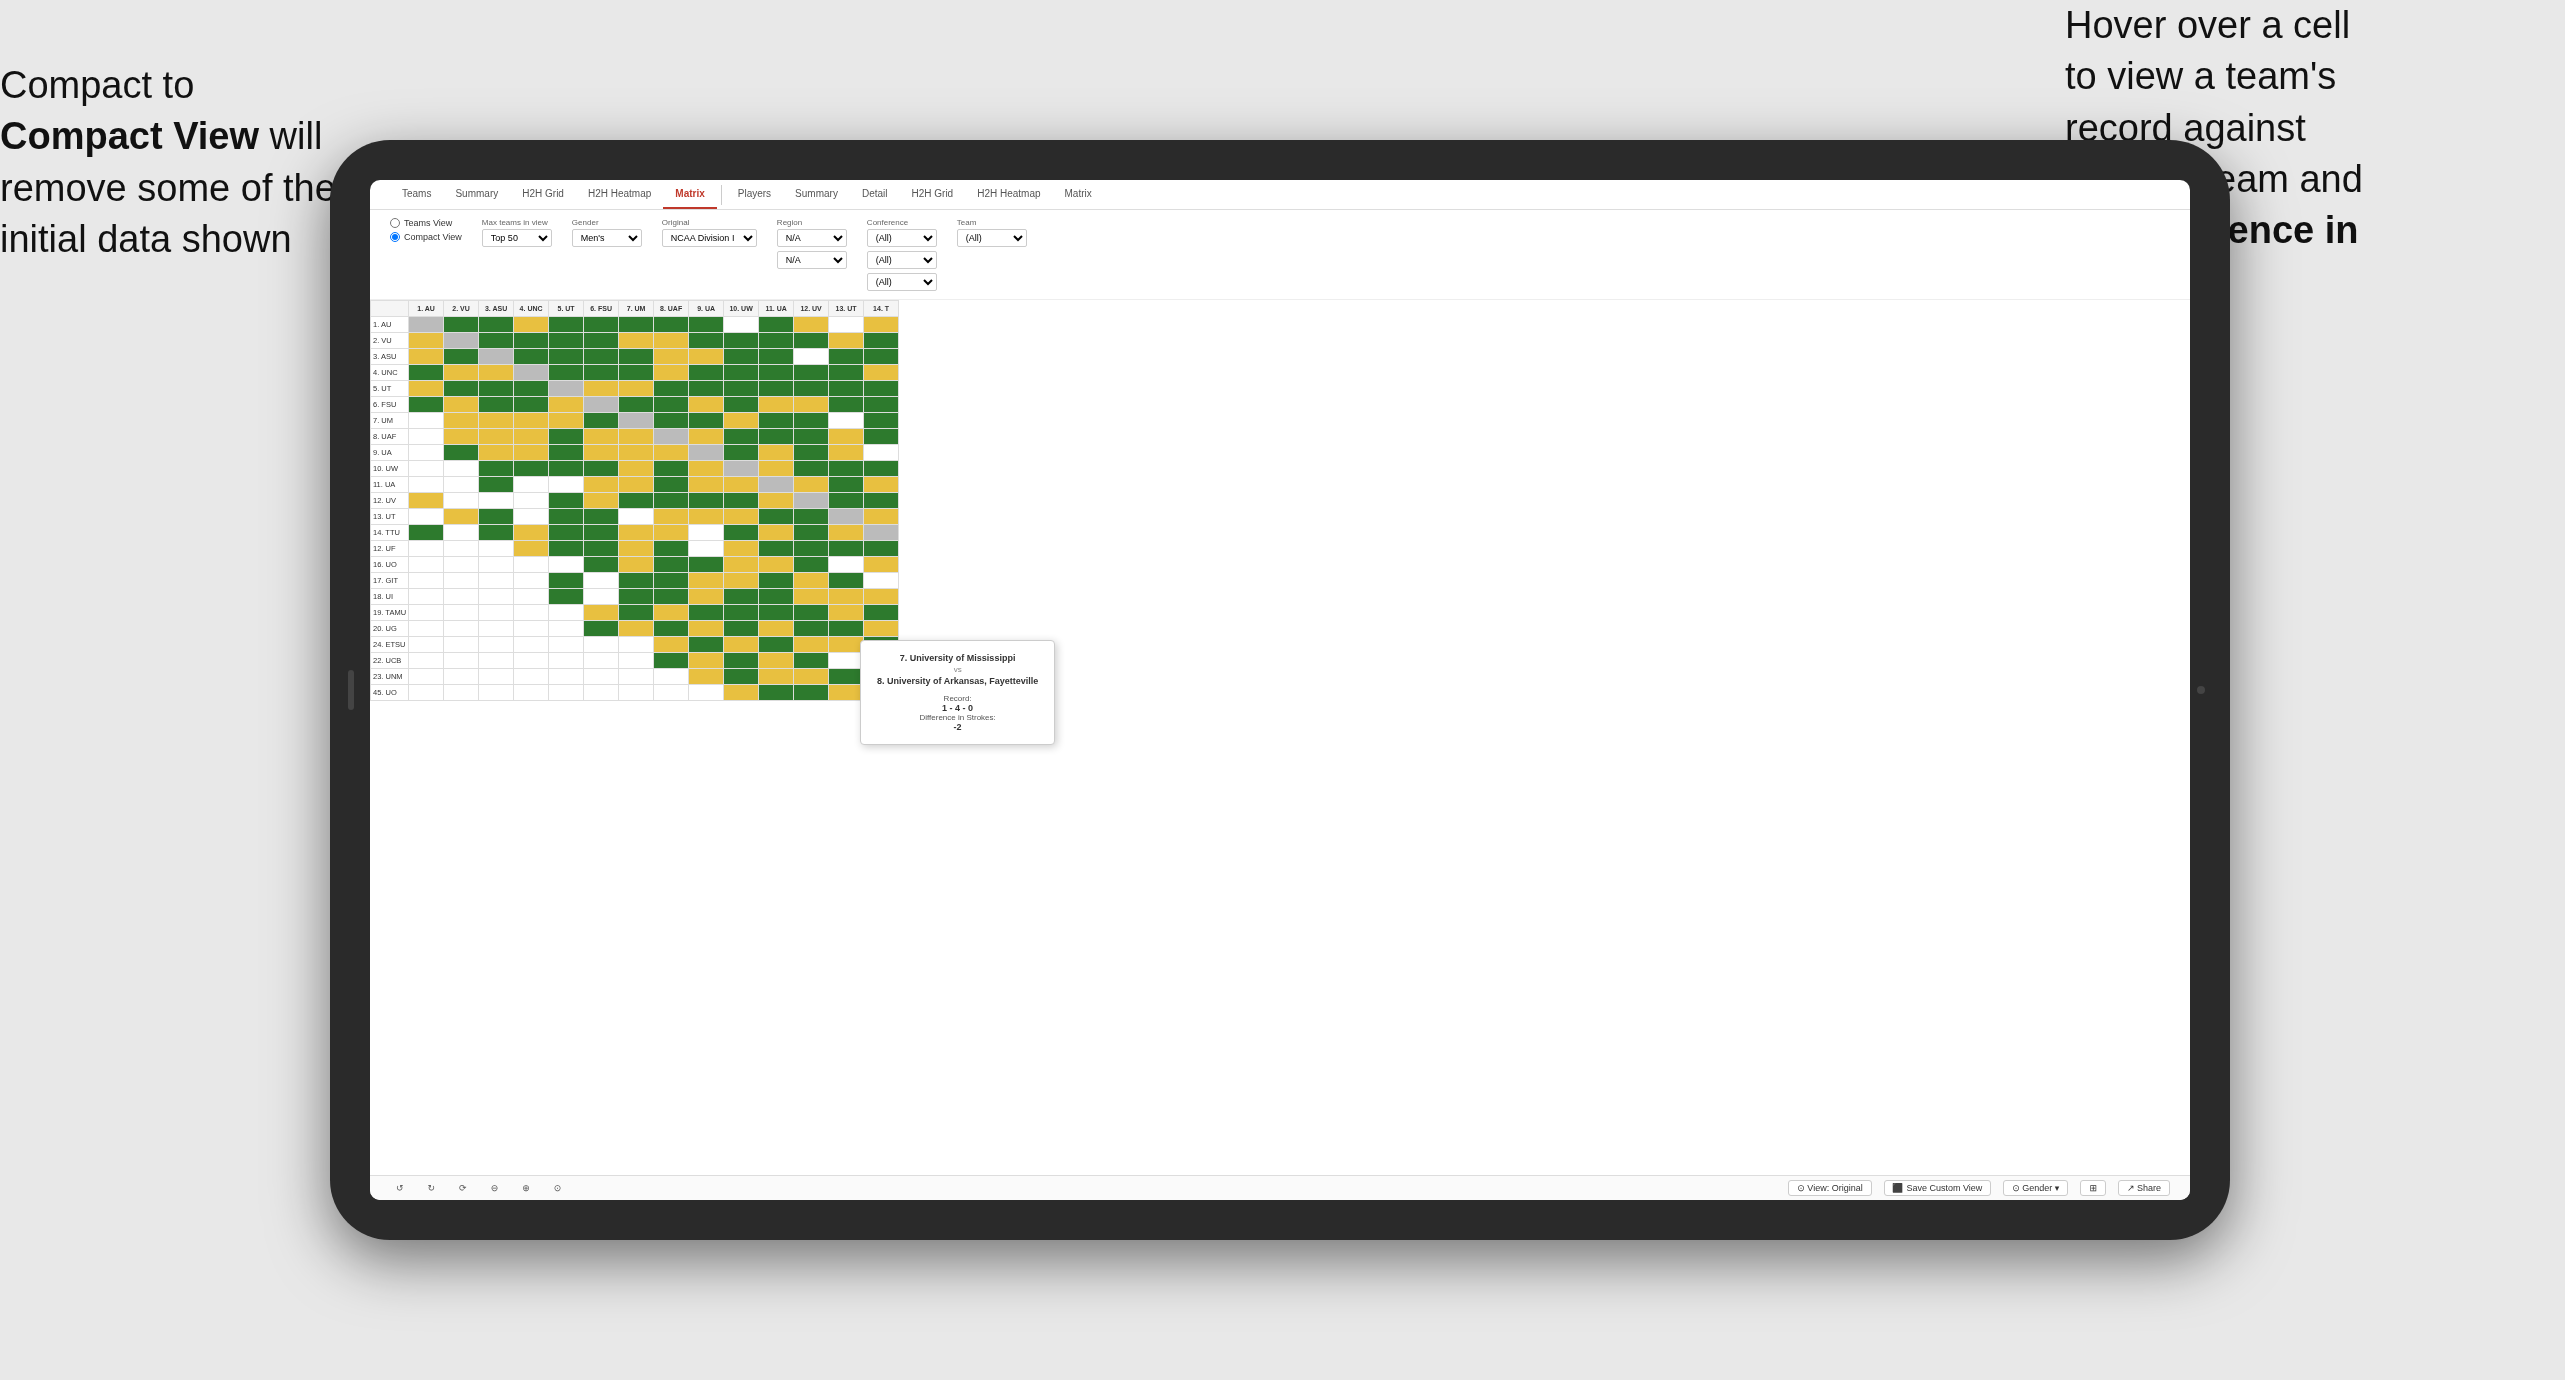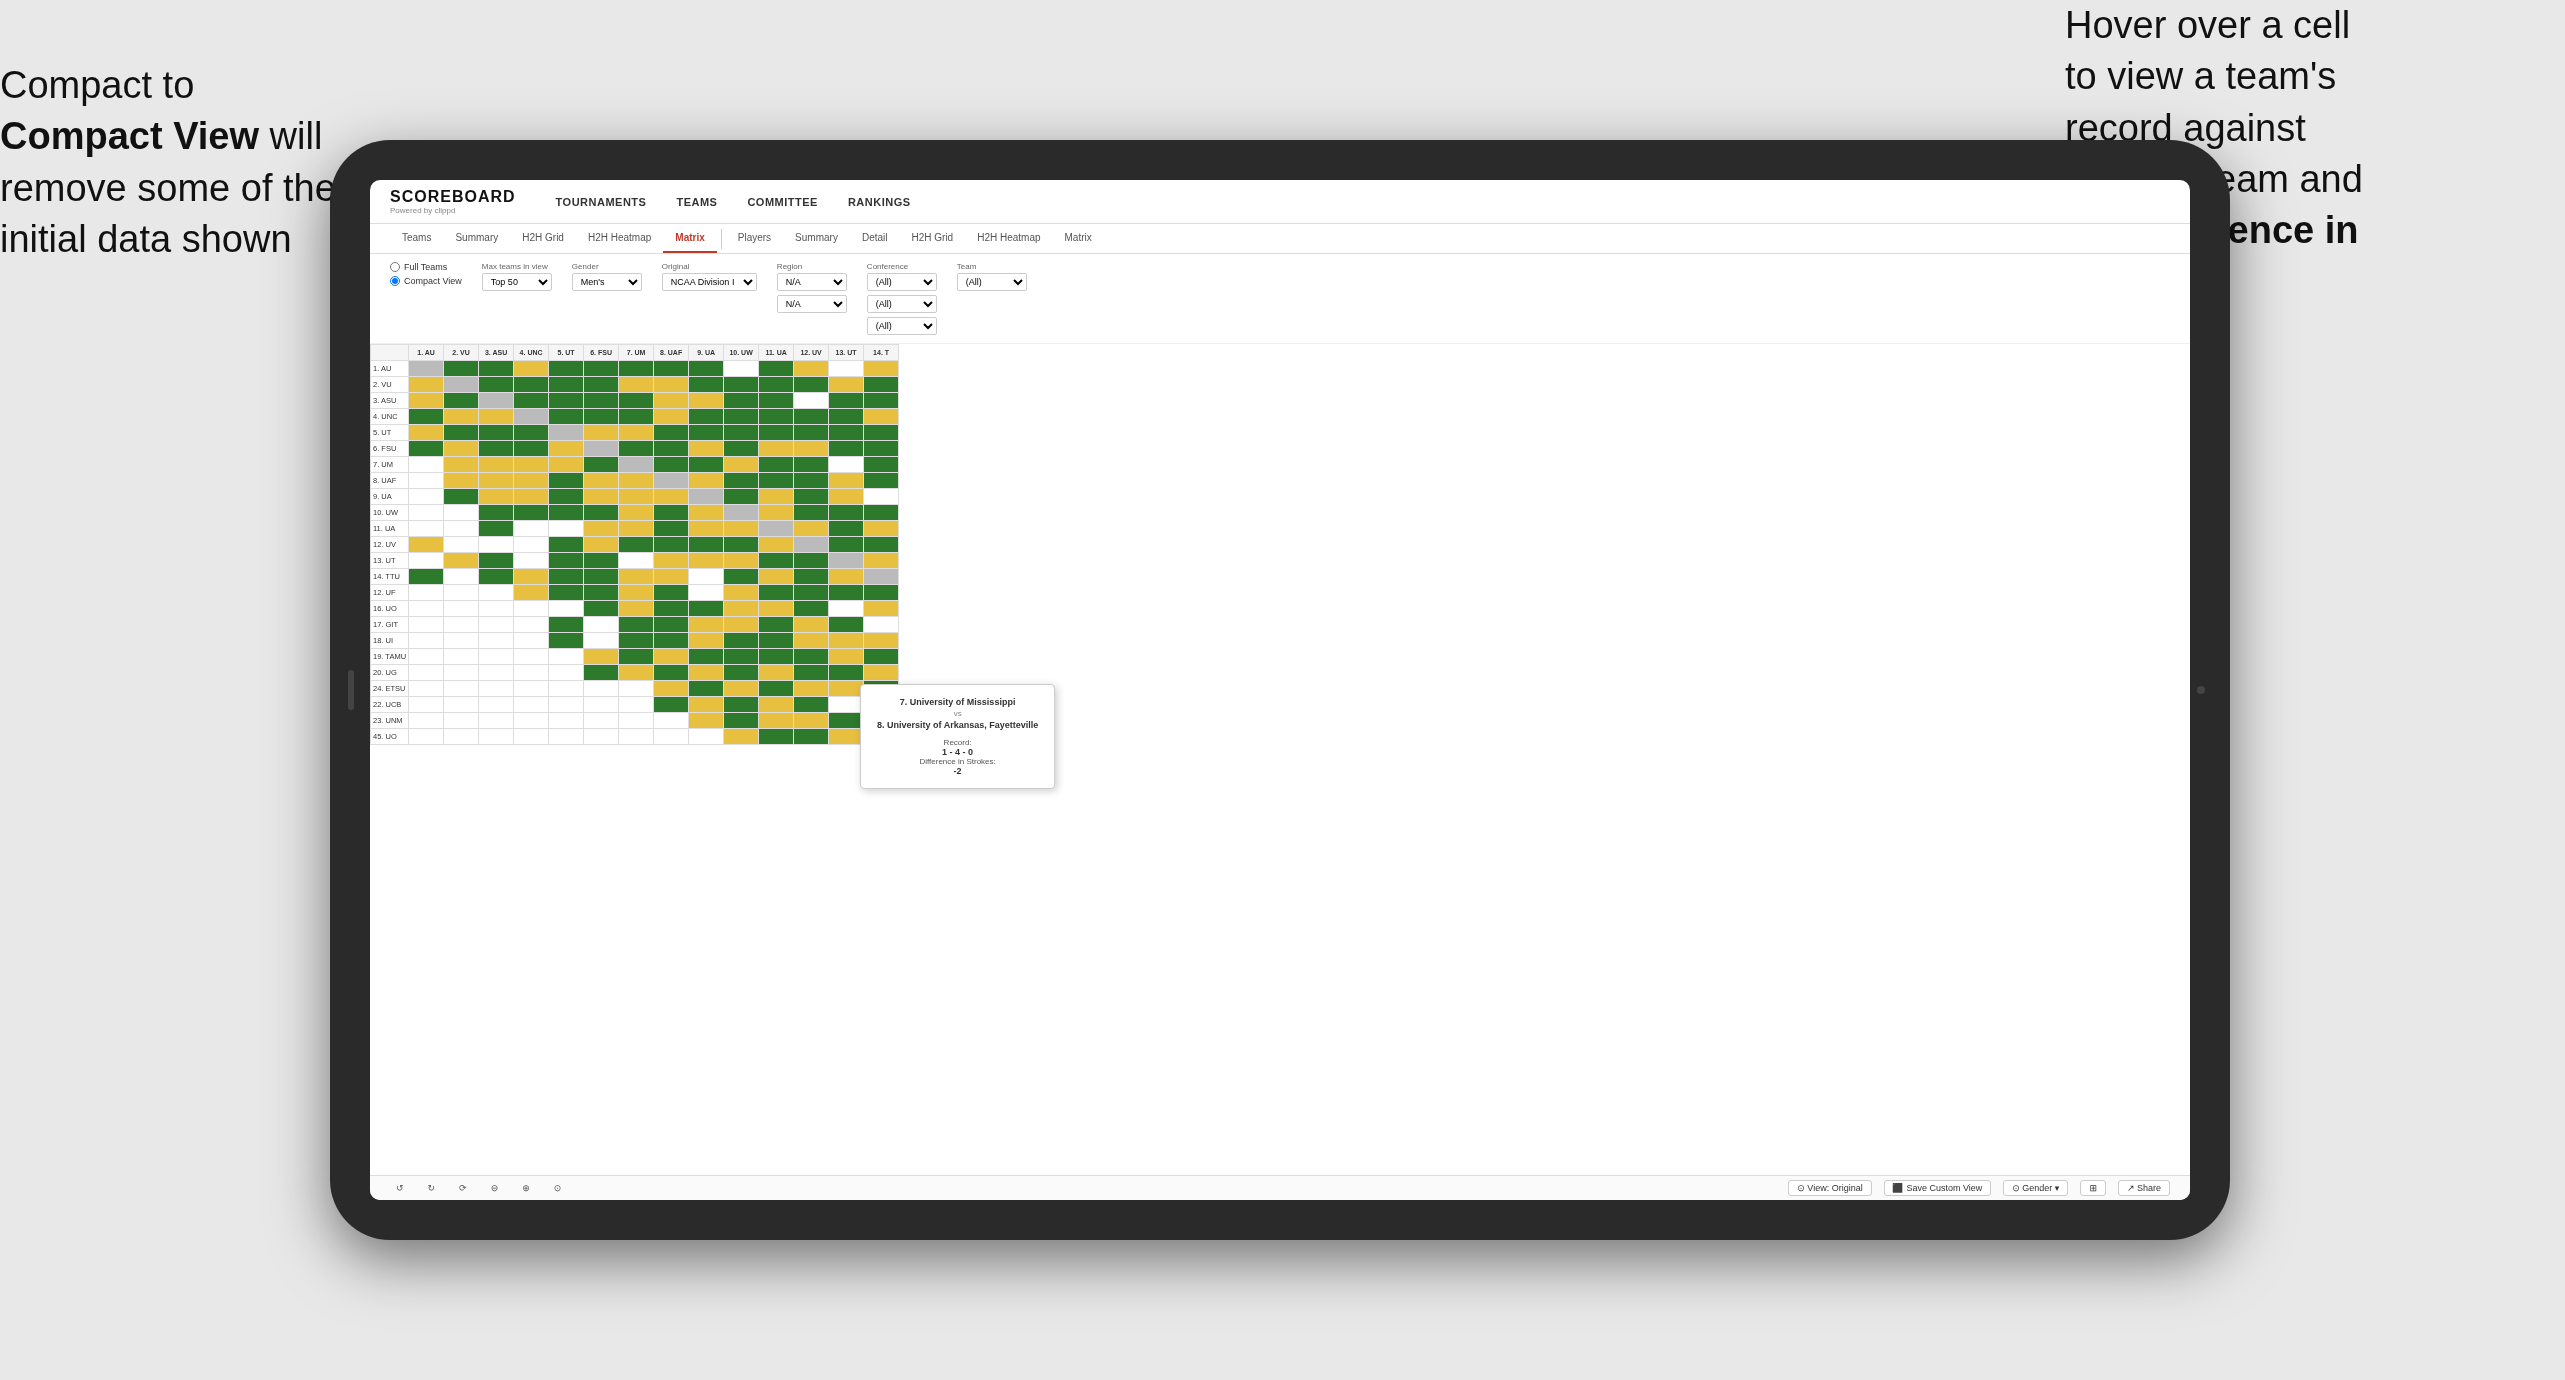--- a/index.html
+++ b/index.html
@@ -339,51 +339,41 @@
 
   <path d="M 2080 320 Q 1800 500 1350 680" stroke="#e0233a" stroke-width="3" fill="none" marker-end="url(#arrowhead-right)"></path>
 </svg>
 
 <div class="tablet">
   <div class="tablet-btn"></div>
   <div class="tablet-camera"></div>
 
   <div class="tablet-screen">
 
-    <div class="nav-bar">
-      <div class="logo-area">
-        <span class="logo-text">SCOREBOARD</span>
-        <span class="logo-sub">Powered by clippd</span>
-      </div>
-      <span class="nav-item">TOURNAMENTS</span>
-      <span class="nav-item">TEAMS</span>
-      <span class="nav-item">COMMITTEE</span>
-      <span class="nav-item">RANKINGS</span>
-    </div>
 
     <div class="sub-nav">
       <span class="sub-nav-item">Teams</span>
       <span class="sub-nav-item">Summary</span>
       <span class="sub-nav-item">H2H Grid</span>
       <span class="sub-nav-item">H2H Heatmap</span>
       <span class="sub-nav-item active">Matrix</span>
       <div class="sub-nav-separator"></div>
       <span class="sub-nav-item">Players</span>
       <span class="sub-nav-item">Summary</span>
       <span class="sub-nav-item">Detail</span>
       <span class="sub-nav-item">H2H Grid</span>
       <span class="sub-nav-item">H2H Heatmap</span>
       <span class="sub-nav-item">Matrix</span>
     </div>
 
     <div class="filters-row">
       <div class="view-options">
         <label class="radio-label">
           <input type="radio" name="view" style="">
-          <span>Full Teams</span>
+          <span>Teams View</span>
         </label>
         <label class="radio-label">
           <input type="radio" name="view" checked="" style="">
           <span>Compact View</span>
         </label>
       </div>
 
       <div class="filter-group">
         <span class="filter-label">Max teams in view</span>
         <select class="filter-select">

